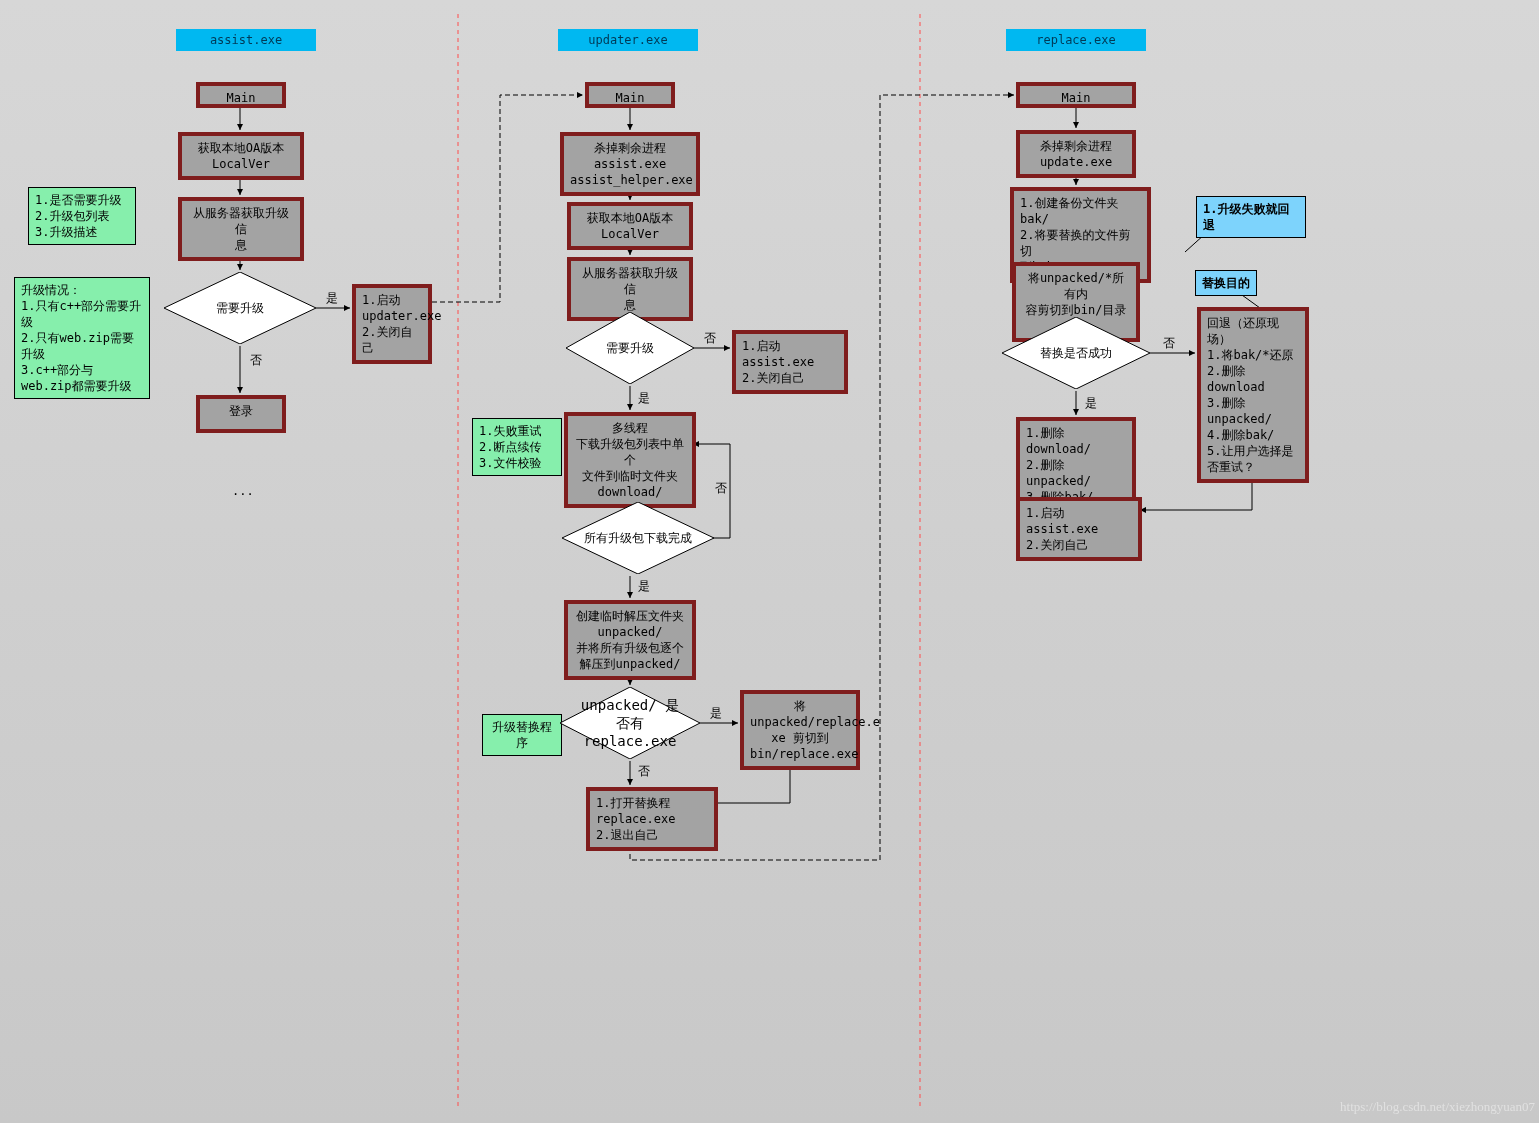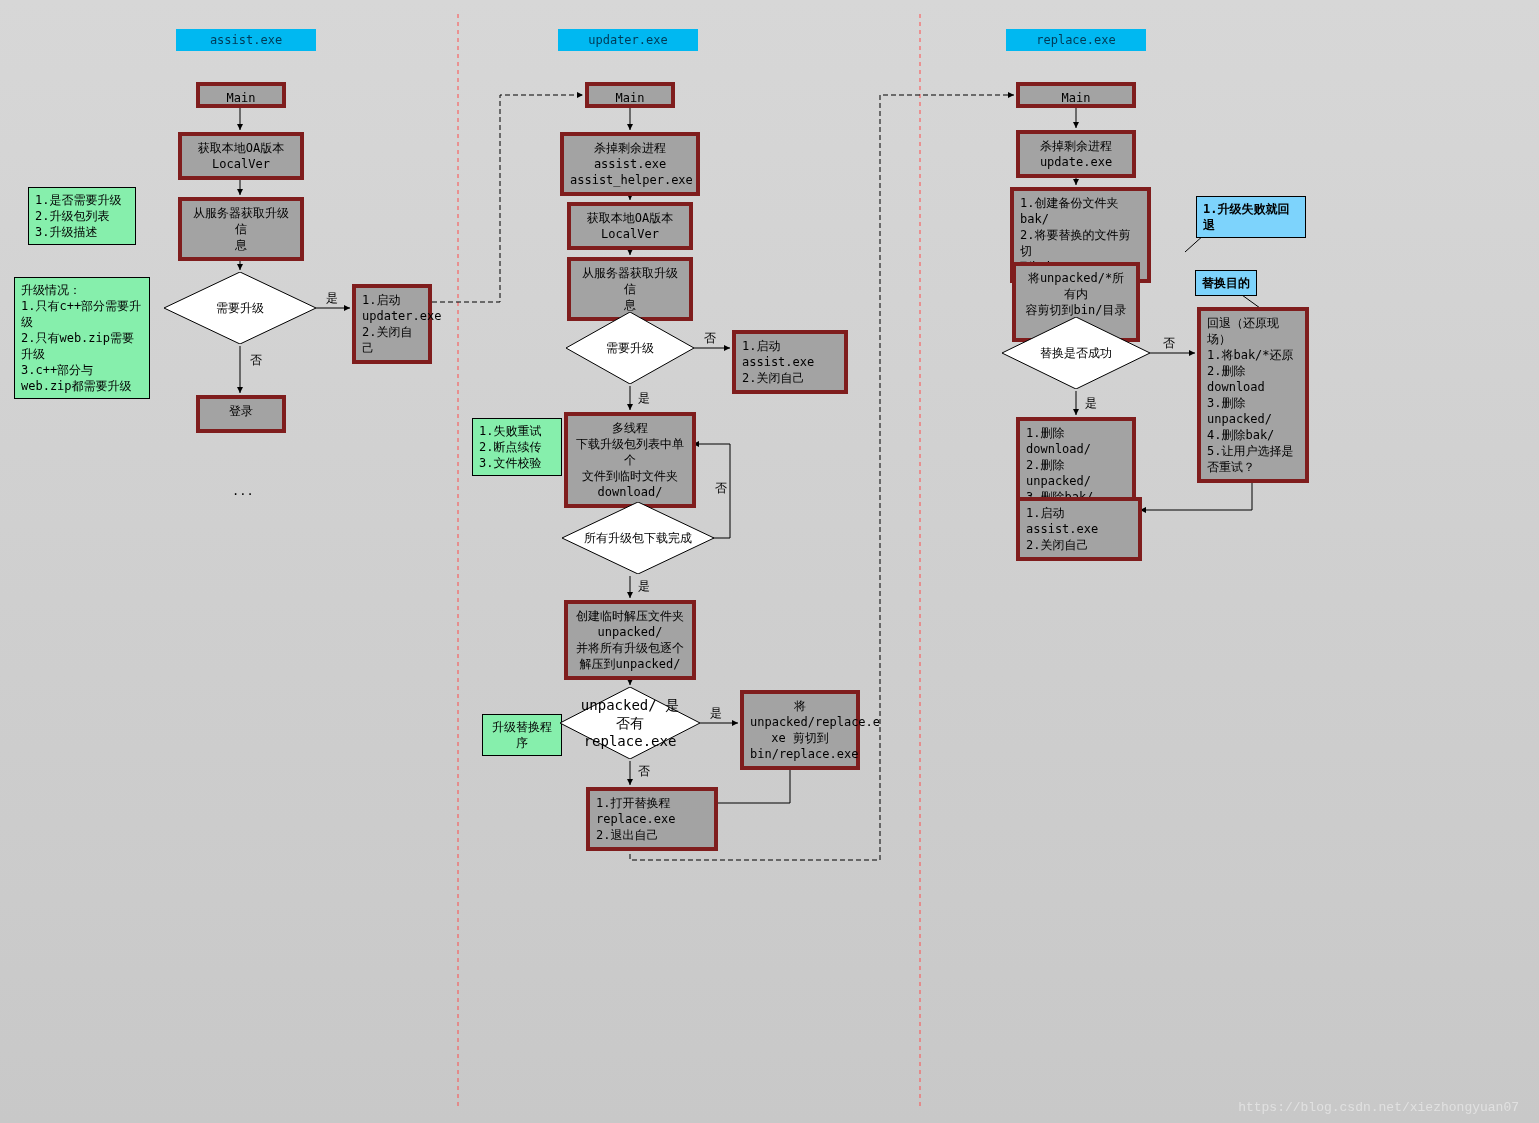--- a/index.html
+++ b/index.html
@@ -70,24 +70,24 @@
     padding: 0 18px;
   }
   .edge-label {
     position: absolute;
     font-size: 12px;
     color: #000;
     background: transparent;
   }
   .watermark {
     position: absolute;
-    right: 20px;
+    right: 4px;
     bottom: 8px;
     color: rgba(255,255,255,0.45);
-    font-family: Liberation Mono, monospace;
+    font-family: Liberation Serif, serif;
     font-size: 13px;
   }
   svg.edges {
     position: absolute;
     top: 0; left: 0;
     width: 1539px;
     height: 1123px;
     pointer-events: none;
   }
 </style>

